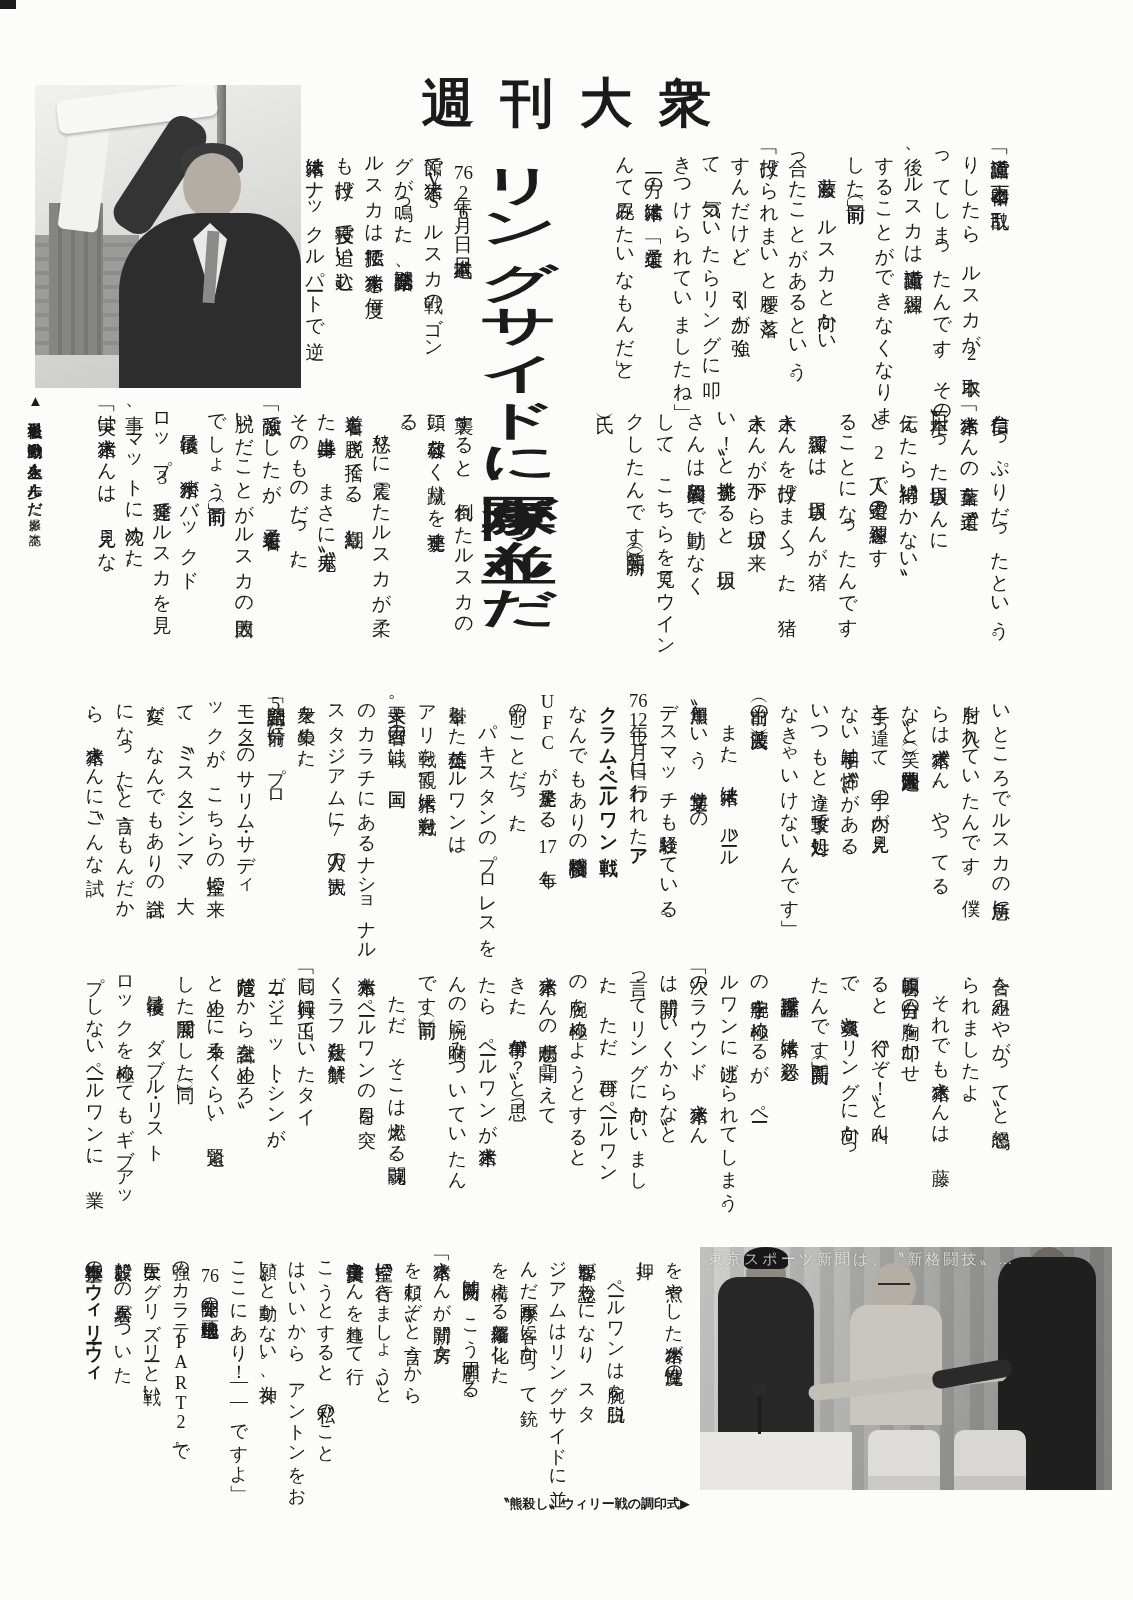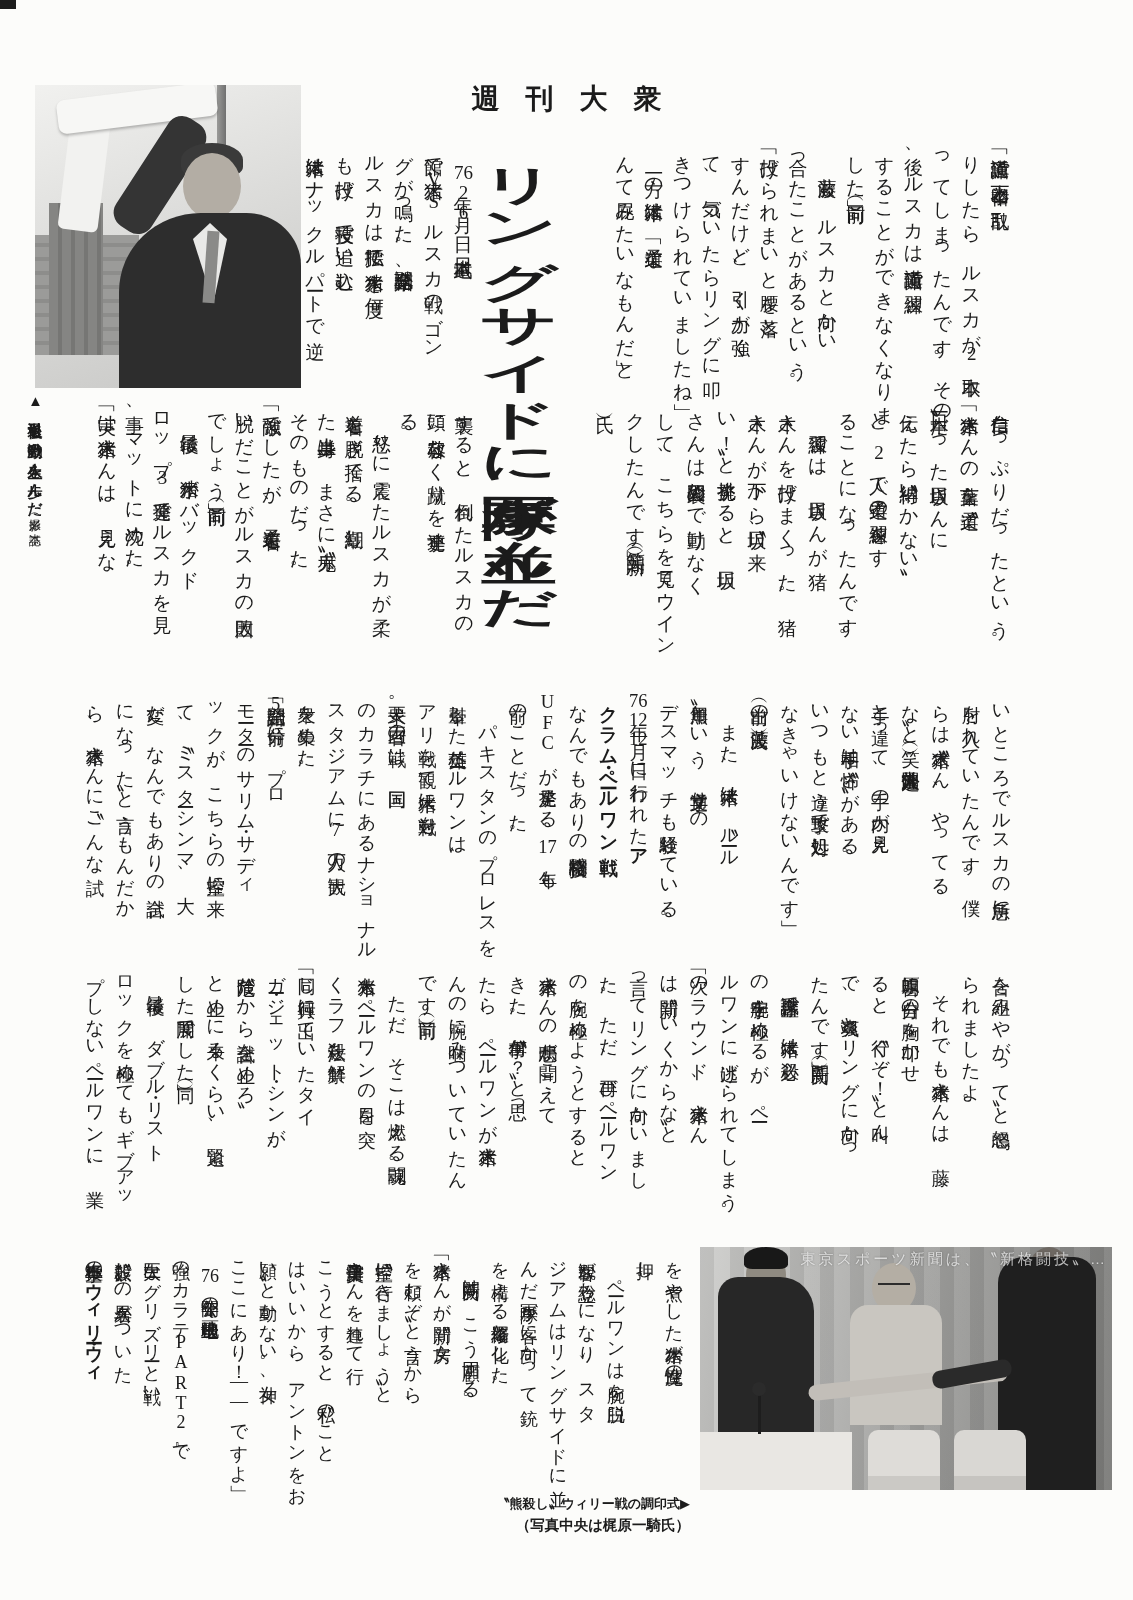--- a/index.html
+++ b/index.html
@@ -5,22 +5,22 @@
   html,body{margin:0;padding:0;background:#888;}
   .page{
     position:relative;width:1133px;height:1600px;margin:0 auto;
     background:#fcfcfa;overflow:hidden;
     font-family:"Liberation Serif","DejaVu Serif",serif;color:#1b1b1b;
   }
   .corner-mark{position:absolute;left:0;top:0;width:16px;height:9px;background:#1c1c1c;}
 
   
   .masthead{
-    position:absolute;top:80px;left:0;width:100%;text-align:center;
-    font-weight:bold;font-size:28px;letter-spacing:26px;padding-left:26px;box-sizing:border-box;
+    position:absolute;top:68px;left:0;width:100%;text-align:center;
+    font-weight:bold;font-size:53px;letter-spacing:26px;padding-left:26px;box-sizing:border-box;
   }
 
   
   .headline{
     position:absolute;left:468px;top:138px;width:104px;height:530px;
     writing-mode:vertical-rl;text-orientation:upright;
     font-family:"Liberation Sans","DejaVu Sans",sans-serif;
     font-weight:bold;font-size:41px;letter-spacing:0;line-height:104px;
   }
   .headline-inner{display:block;transform:scaleX(1.85);transform-origin:50% 0;white-space:nowrap;}
@@ -95,21 +95,21 @@
   .pb-arm-light{position:absolute;left:108px;top:128px;width:200px;height:16px;background:#c2beb8;transform:rotate(-6deg);border-radius:8px;}
   .pb-arm-dark{position:absolute;left:232px;top:118px;width:80px;height:18px;background:#2a2a2a;transform:rotate(-10deg);border-radius:8px;}
   .pb-table{position:absolute;left:0;bottom:0;width:152px;height:58px;background:#e9e7e3;}
   .pb-mic-stand{position:absolute;left:58px;bottom:56px;width:3px;height:42px;background:#1d1d1d;}
   .pb-mic{position:absolute;left:52px;bottom:94px;width:14px;height:14px;border-radius:50%;background:#2b2b2b;}
   .pb-chair1{position:absolute;left:168px;bottom:0;width:72px;height:60px;background:#dedcd8;border-radius:10px 10px 0 0;box-shadow:inset 0 -14px 0 #cbc9c5;}
   .pb-chair2{position:absolute;left:254px;bottom:0;width:72px;height:60px;background:#d9d7d3;border-radius:10px 10px 0 0;box-shadow:inset 0 -14px 0 #c6c4c0;}
   .photo-overlay{
     position:absolute;top:3px;left:8px;right:4px;color:rgba(255,255,255,.7);
     font-family:"Liberation Sans","DejaVu Sans",sans-serif;font-size:15px;letter-spacing:3px;
-    white-space:nowrap;overflow:hidden;text-shadow:0 0 2px rgba(0,0,0,.35);text-align:right;
+    white-space:nowrap;overflow:hidden;text-shadow:0 0 2px rgba(0,0,0,.35);
   }
 
   
   .caption-photo-bottom{
     position:absolute;top:1494px;left:350px;width:340px;text-align:right;
     font-family:"Liberation Sans","DejaVu Sans",sans-serif;font-weight:bold;line-height:1.55;
   }
   .caption-photo-bottom .l1{font-size:13px;}
   .caption-photo-bottom .l2{font-size:14.5px;}
 </style>
@@ -304,15 +304,14 @@
     <div class="pb-table"></div>
     <div class="pb-mic-stand"></div>
     <div class="pb-mic"></div>
     <div class="pb-chair1"></div>
     <div class="pb-chair2"></div>
     <div class="photo-overlay">東京スポーツ新聞は、〝新格闘技〟…</div>
   </div>
 
   <div class="caption-photo-bottom">
     <div class="l1">〝熊殺し〟ウィリー戦の調印式▶</div>
-    <div class="l2">（写真中央は梶原一騎氏）</div>
   </div>
 </div>
 
 </body></html>

